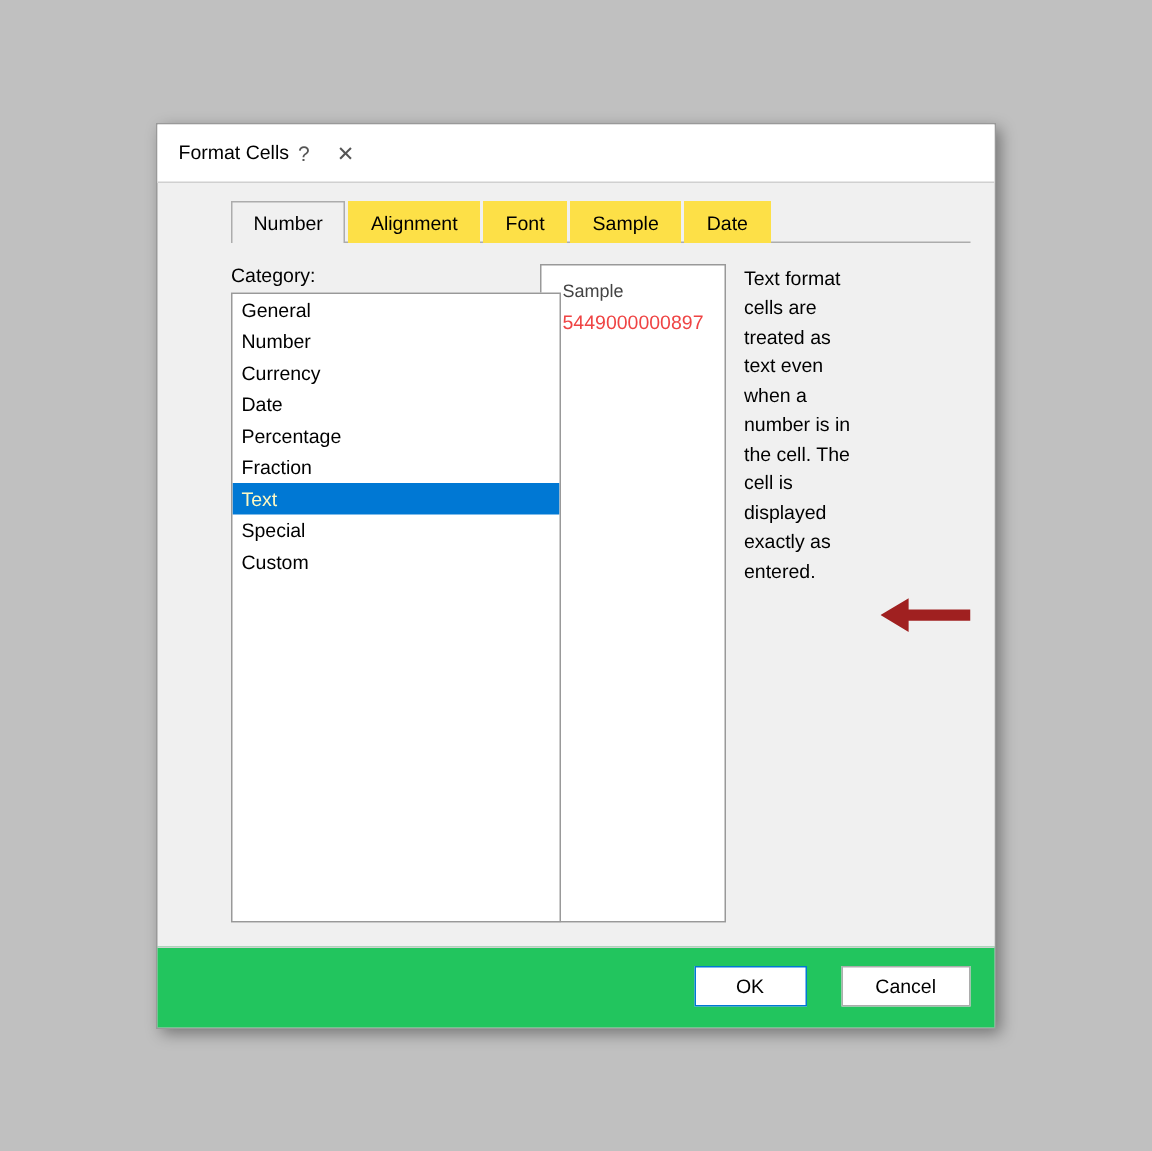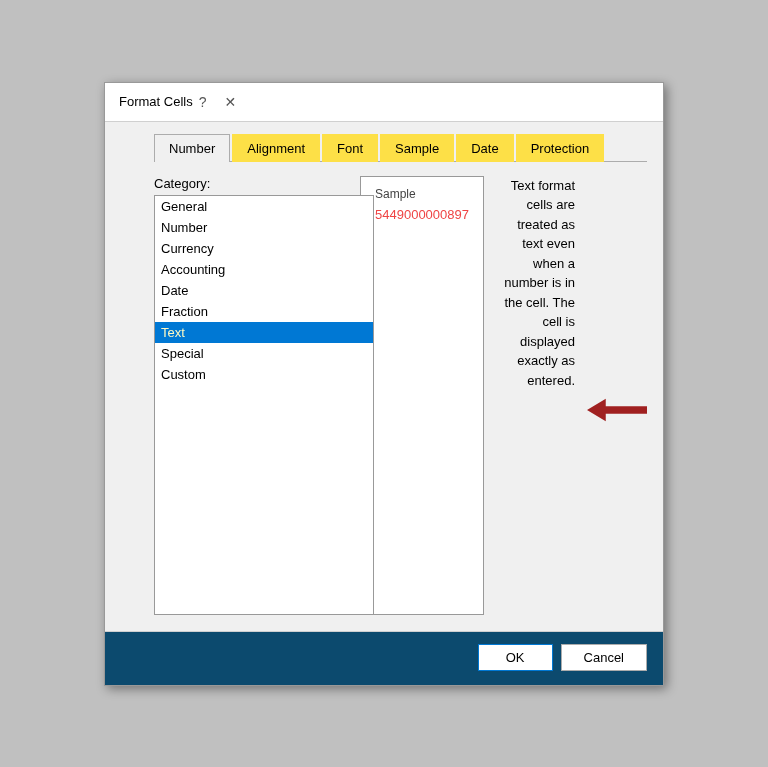--- a/index.html
+++ b/index.html
@@ -169,43 +169,42 @@
 
     .sample-value {
       font-size: 13px;
       color: #ef4444;
     }
 
     .description-text {
       font-size: 13px;
       color: #000;
       line-height: 1.5;
-      text-align: right;
     }
 
     
     .arrow-indicator {
       display: flex;
       align-items: center;
       margin-top: 30px;
     }
 
     .arrow-svg {
       width: 60px;
       height: 30px;
     }
 
     
     .dialog-footer {
       display: flex;
       justify-content: flex-end;
-      gap: 8px;
+      gap: 23px;
       padding: 12px 16px 14px 16px;
       border-top: 1px solid #d0d0d0;
-      background: #0c4a6e;
+      background: #22c55e;
     }
 
     .footer-btn {
       padding: 5px 22px;
       font-size: 13px;
       cursor: pointer;
       border: 1px solid #0078d4;
       background: #fff;
       color: #000;
       min-width: 75px;
@@ -231,33 +230,32 @@
   </div>
 
   <div class="dialog-body">
 
     <div class="tabs">
       <div class="tab active">Number</div>
       <div class="tab">Alignment</div>
       <div class="tab">Font</div>
       <div class="tab">Sample</div>
       <div class="tab">Date</div>
-      <div class="tab">Protection</div>
     </div>
 
     <div class="content-area">
 
       <div class="category-section">
         <div class="category-label">Category:</div>
         <div class="category-listbox">
           <div class="category-item">General</div>
           <div class="category-item">Number</div>
           <div class="category-item">Currency</div>
-          <div class="category-item">Accounting</div>
           <div class="category-item">Date</div>
+          <div class="category-item">Percentage</div>
           <div class="category-item">Fraction</div>
           <div class="category-item selected">Text</div>
           <div class="category-item">Special</div>
           <div class="category-item">Custom</div>
         </div>
       </div>
 
       <div class="right-panel">
 
         <div class="sample-section">

